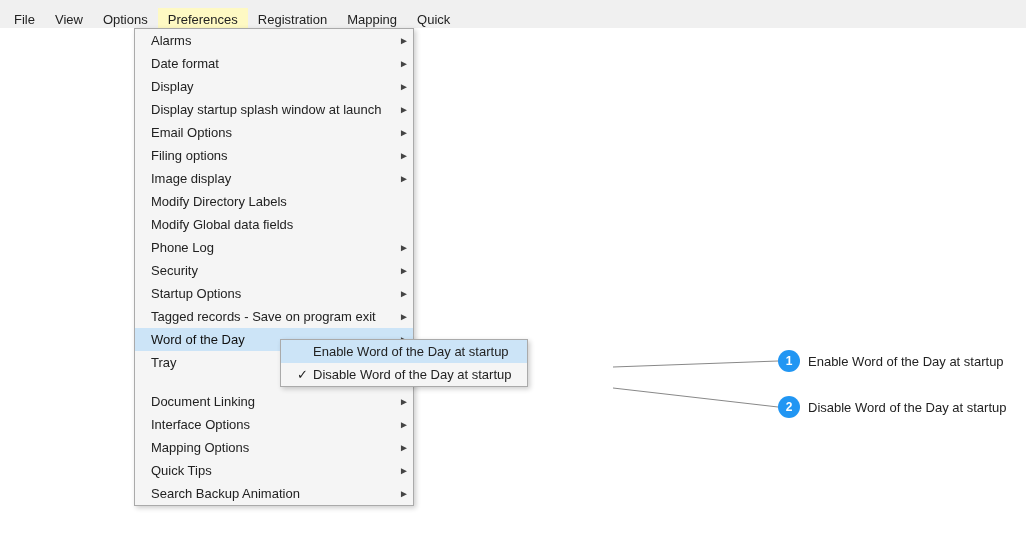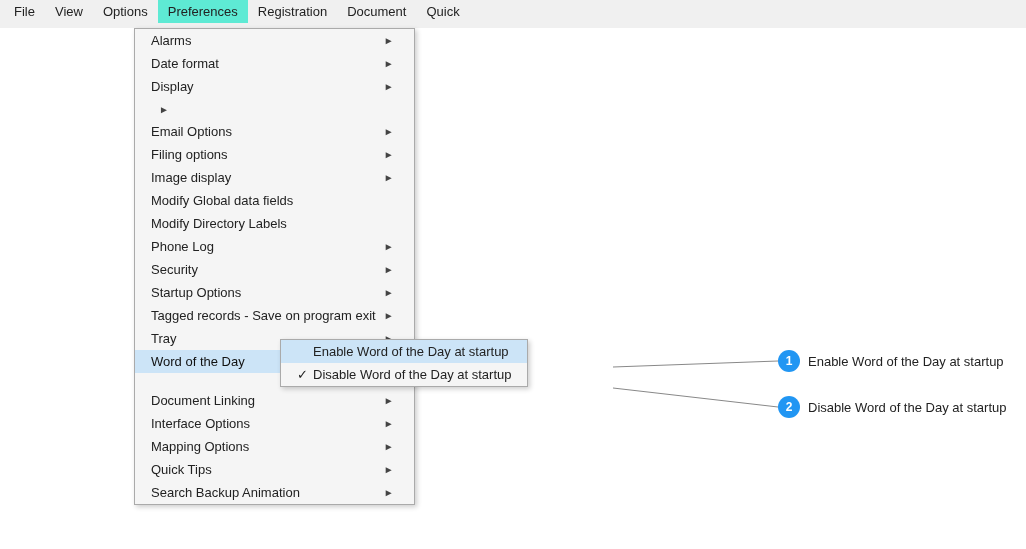--- a/index.html
+++ b/index.html
@@ -9,35 +9,35 @@
       background: #f0f0f0;
       width: 1026px;
       height: 549px;
       overflow: hidden;
       position: relative;
     }
 
     
     .menubar {
       display: flex;
-      align-items: flex-start;
+      align-items: flex-end;
       background: #f0f0f0;
       border-bottom: 1px solid #ccc;
       height: 32px;
       padding: 0 4px;
     }
     .menubar-item {
       padding: 4px 10px;
       cursor: pointer;
       font-size: 13px;
       color: #222;
       position: relative;
     }
     .menubar-item.active {
-      background: #5eead4;
+      background: #fef9c3;
     }
 
     
     .main-area {
       background: #ffffff;
       position: absolute;
       top: 28px;
       left: 0;
       right: 0;
       bottom: 0;
@@ -51,21 +51,21 @@
       background: #f5f5f5;
       border: 1px solid #aaa;
       min-width: 280px;
       box-shadow: 2px 2px 5px rgba(0,0,0,0.2);
       z-index: 100;
     }
     .menu-item {
       display: flex;
       align-items: center;
       justify-content: space-between;
-      padding: 4px 20px 4px 16px;
+      padding: 4px 4px 4px 16px;
       cursor: pointer;
       color: #222;
       white-space: nowrap;
       min-height: 22px;
     }
     .menu-item.word-of-day {
       background: #cce4f7;
       color: #111;
     }
     .menu-item .arrow {
@@ -141,82 +141,83 @@
   </style>
 </head>
 <body>
 
 <div class="menubar">
   <div class="menubar-item">File</div>
   <div class="menubar-item">View</div>
   <div class="menubar-item">Options</div>
   <div class="menubar-item active">Preferences</div>
   <div class="menubar-item">Registration</div>
-  <div class="menubar-item">Document</div>
+  <div class="menubar-item">Mapping</div>
   <div class="menubar-item">Quick</div>
 </div>
 
 <div class="main-area">
 
   <div class="dropdown-menu">
     <div class="menu-item">
       <span>Alarms</span>
       <span class="arrow">►</span>
     </div>
     <div class="menu-item">
       <span>Date format</span>
       <span class="arrow">►</span>
     </div>
     <div class="menu-item">
       <span>Display</span>
       <span class="arrow">►</span>
     </div>
     <div class="menu-item">
+      <span>Display startup splash window at launch</span>
       <span class="arrow">►</span>
     </div>
     <div class="menu-item">
       <span>Email Options</span>
       <span class="arrow">►</span>
     </div>
     <div class="menu-item">
       <span>Filing options</span>
       <span class="arrow">►</span>
     </div>
     <div class="menu-item">
       <span>Image display</span>
       <span class="arrow">►</span>
     </div>
     <div class="menu-item">
+      <span>Modify Directory Labels</span>
+    </div>
+    <div class="menu-item">
       <span>Modify Global data fields</span>
     </div>
     <div class="menu-item">
-      <span>Modify Directory Labels</span>
-    </div>
-    <div class="menu-item">
       <span>Phone Log</span>
       <span class="arrow">►</span>
     </div>
     <div class="menu-item">
       <span>Security</span>
       <span class="arrow">►</span>
     </div>
     <div class="menu-item">
       <span>Startup Options</span>
       <span class="arrow">►</span>
     </div>
     <div class="menu-item">
       <span>Tagged records - Save on program exit</span>
-      <span class="arrow">►</span>
-    </div>
-    <div class="menu-item">
-      <span>Tray</span>
       <span class="arrow">►</span>
     </div>
     <div class="menu-item word-of-day">
       <span>Word of the Day</span>
+      <span class="arrow">►</span>
+    </div>
+    <div class="menu-item">
+      <span>Tray</span>
       <span class="arrow">►</span>
     </div>
 
     <div class="menu-separator"></div>
     <div class="menu-separator"></div>
     <div class="menu-item">
       <span>Document Linking</span>
       <span class="arrow">►</span>
     </div>
     <div class="menu-item">

